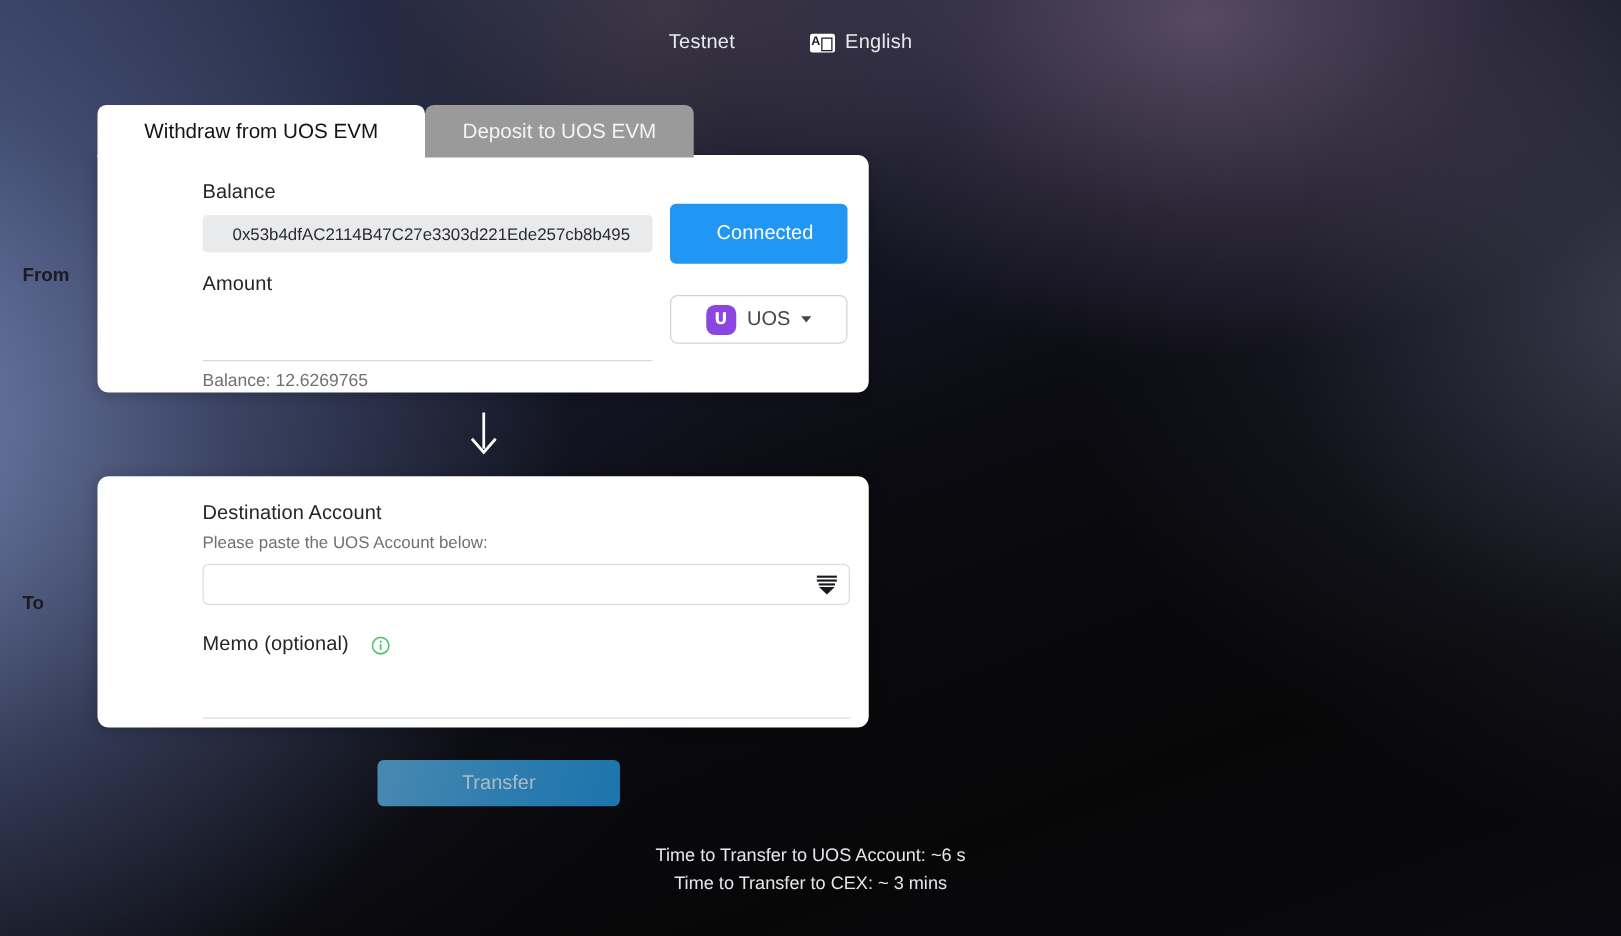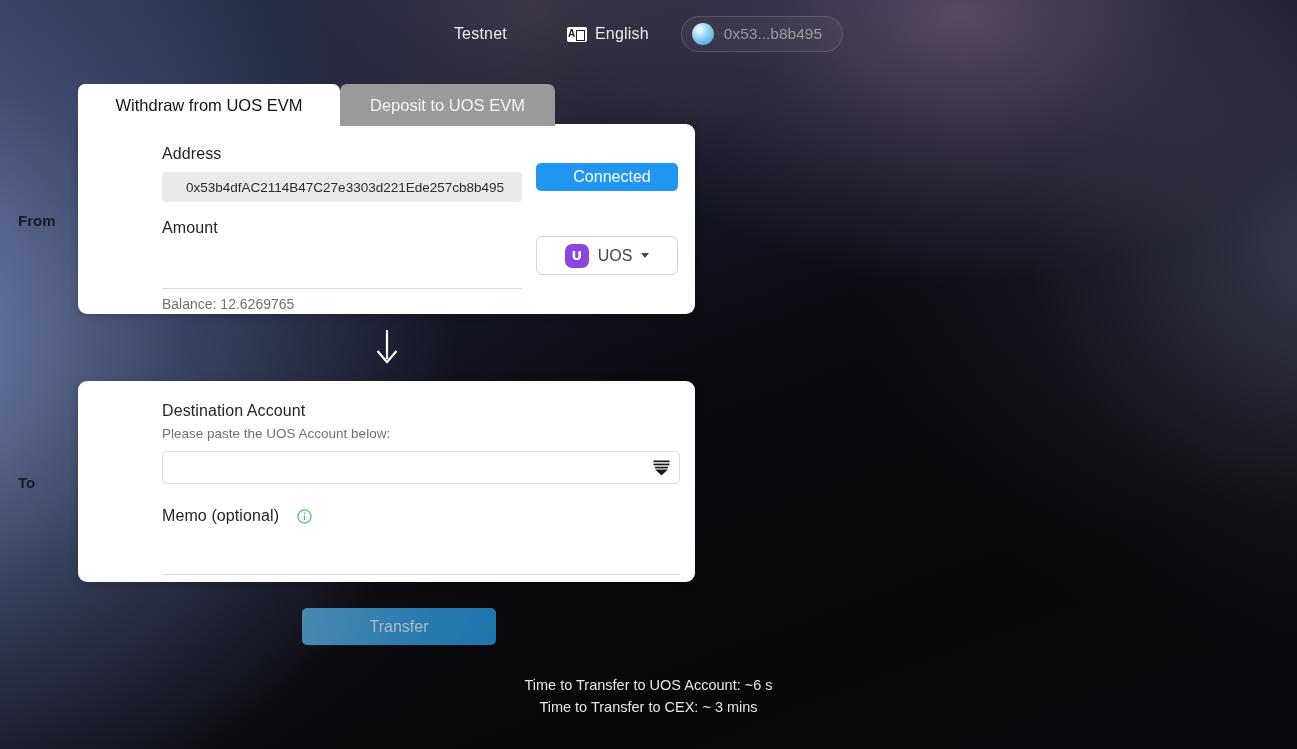--- a/index.html
+++ b/index.html
@@ -187,21 +187,21 @@
     color: #2b2b31;
     overflow: hidden;
     white-space: nowrap;
   }
 
   .btn-connected {
     position: absolute;
     left: 536px;
     top: 163px;
     width: 142px;
-    height: 28px;
+    height: 48px;
     background: #2196f3;
     color: #ffffff;
     border: none;
     border-radius: 5px;
     font-size: 16px;
     font-family: inherit;
     cursor: pointer;
     padding-left: 10px;
   }
 
@@ -373,41 +373,37 @@
 
   <div class="topbar">
 
     <div class="top-item top-testnet">Testnet</div>
 
     <div class="top-item top-lang">
       <span class="lang-icon"></span>
       <span>English</span>
     </div>
 
-    <div class="wallet-chip">
-      <span class="wallet-orb"></span>
-      <span class="wallet-addr">0x53...b8b495</span>
-    </div>
   </div>
 
   <div class="tabs">
     <div class="tab active">
       <span>Withdraw from UOS EVM</span>
     </div>
     <div class="tab inactive">
       <span>Deposit to UOS EVM</span>
     </div>
   </div>
 
   <div class="card" id="card-from"></div>
 
   <div class="side-label" id="from-label">From</div>
 
   <div class="row-address">
-    <div class="field-title">Address</div>
+    <div class="field-title">Balance</div>
     <div class="addr-box">0x53b4dfAC2114B47C27e3303d221Ede257cb8b495</div>
   </div>
 
   <button class="btn-connected">Connected</button>
 
   <div class="row-amount">
     <div class="field-title">Amount</div>
     <div class="amount-underline">
       <input class="amount-input" type="text" placeholder="" style="">
     </div>

